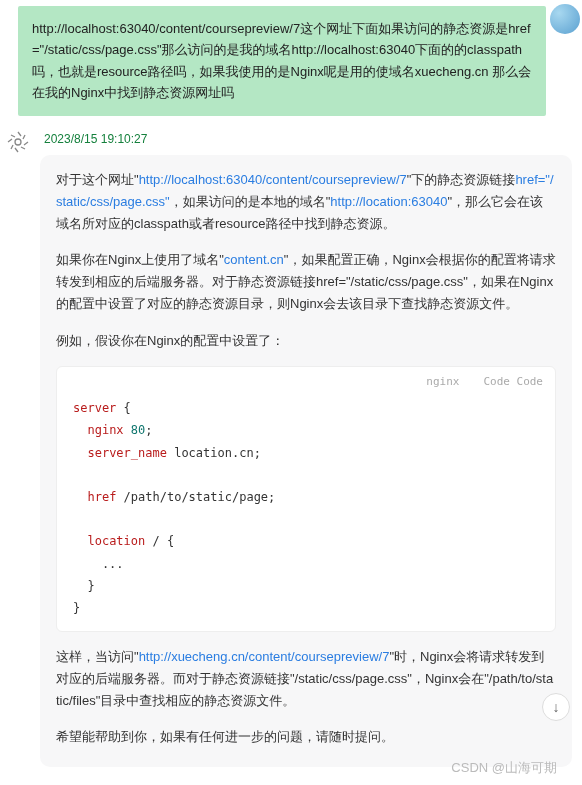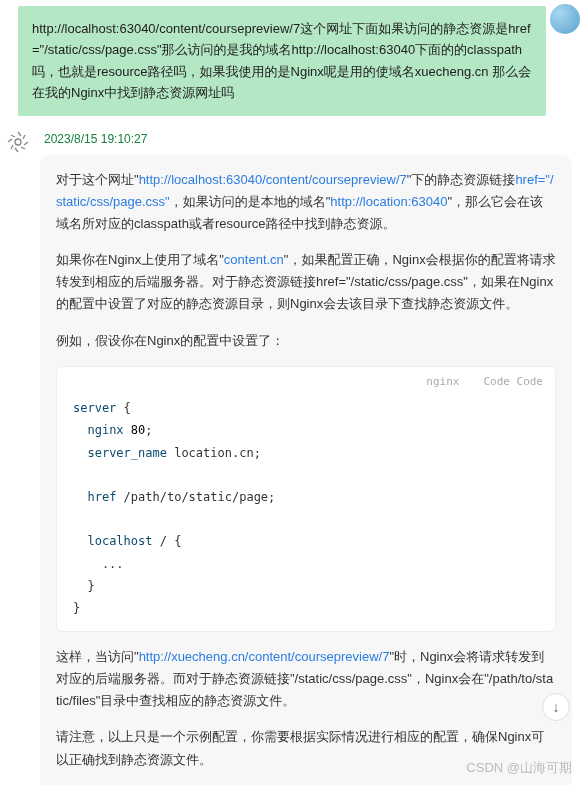--- a/index.html
+++ b/index.html
@@ -76,26 +76,26 @@
       color: #aaa;
     }
     .code-lang { margin-right: 24px; }
     .code-copy { color: #aaa; cursor: pointer; }
     .code-body {
       padding: 4px 16px 12px 16px;
       white-space: pre;
       line-height: 1.85;
       color: #333;
     }
-    .kw { color: #0c4a6e; }
-    .num { color: #000000; }
+    .kw { color: #b91c1c; }
+    .num { color: #0f766e; }
     .watermark {
       position: absolute;
       bottom: 6px;
-      right: 10px;
+      right: 25px;
       color: #bbb;
       font-size: 13px;
     }
     .scroll-down {
       position: absolute;
       right: 12px;
       bottom: 64px;
       width: 28px;
       height: 28px;
       border-radius: 50%;
@@ -138,30 +138,29 @@
   <div class="code-block">
     <div class="code-header">
       <span class="code-lang">nginx</span><span class="code-copy">Code Code</span>
     </div>
     <div class="code-body"><span class="kw">server</span> {
   <span class="kw">nginx</span> <span class="num">80</span>;
   <span class="kw">server_name</span><span> location.cn;</span>
 
   <span class="kw">href</span><span> /path/to/static/page;</span>
 
-  <span class="kw">localhost</span><span> / {</span>
+  <span class="kw">location</span><span> / {</span>
 <span>    ...</span>
 <span>  }</span>
 <span>}</span></div>
   </div>
 
   <p>
     <span>这样，当访问"</span><span class="link">http://xuecheng.cn/content/coursepreview/7</span><span>"时，Nginx会将请求转发到对应的后端服务器。而对于静态资源链接"/static/css/page.css"，Nginx会在"/path/to/static/files"目录中查找相应的静态资源文件。</span>
   </p>
-  <p>请注意，以上只是一个示例配置，你需要根据实际情况进行相应的配置，确保Nginx可以正确找到静态资源文件。</p>
   <p>希望能帮助到你，如果有任何进一步的问题，请随时提问。</p>
 </div>
 
 <div class="scroll-down">
   <span>↓</span>
 </div>
 
 <div class="watermark">CSDN @山海可期</div>
 
 </body></html>

